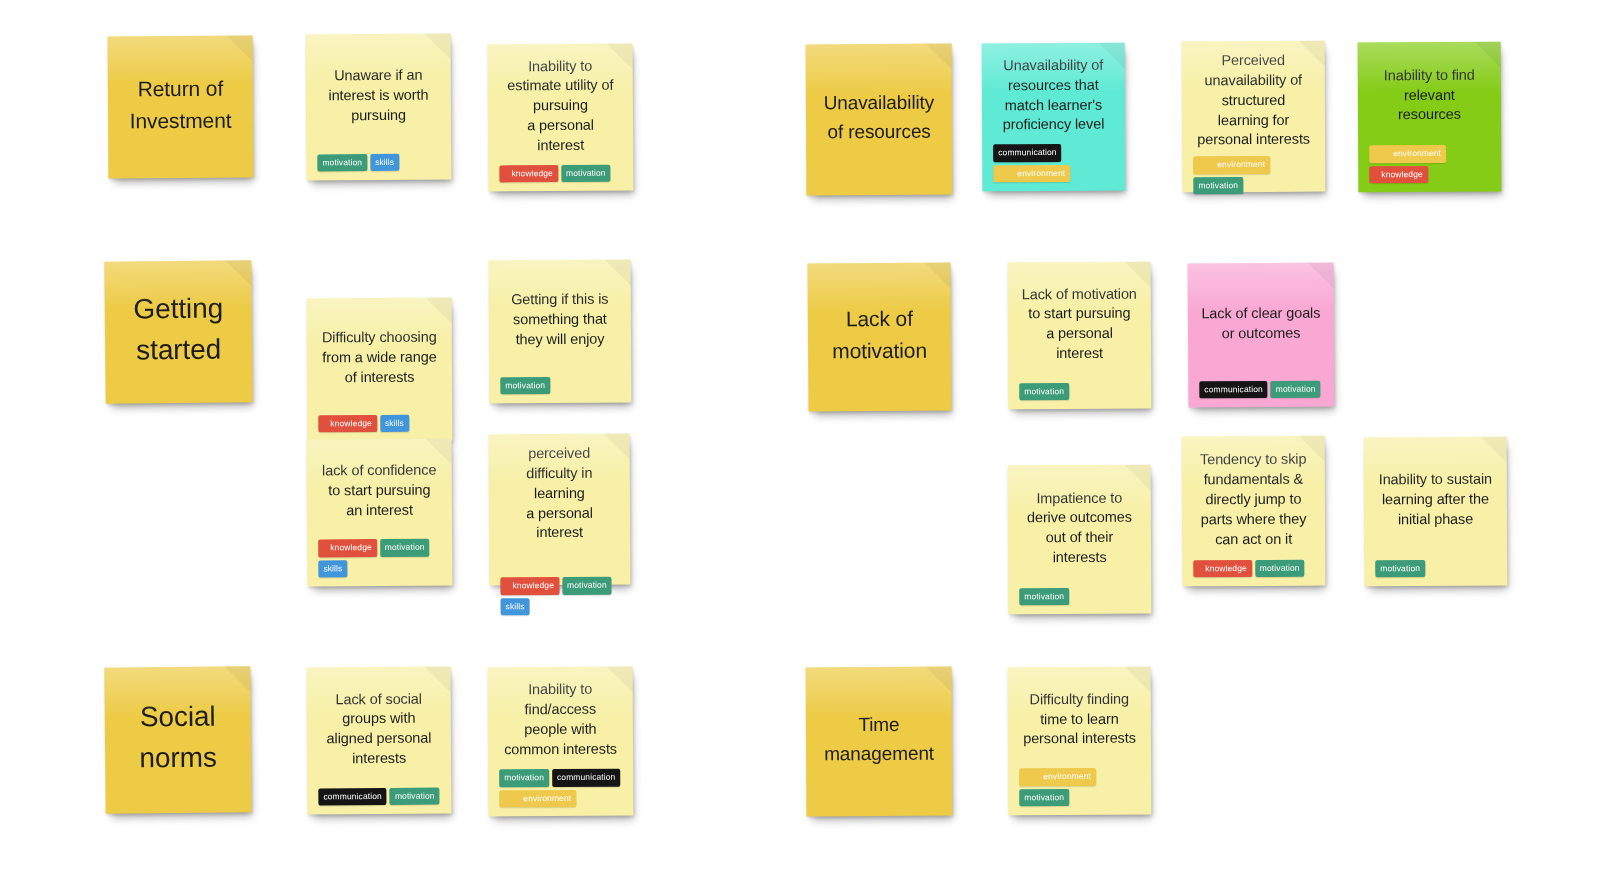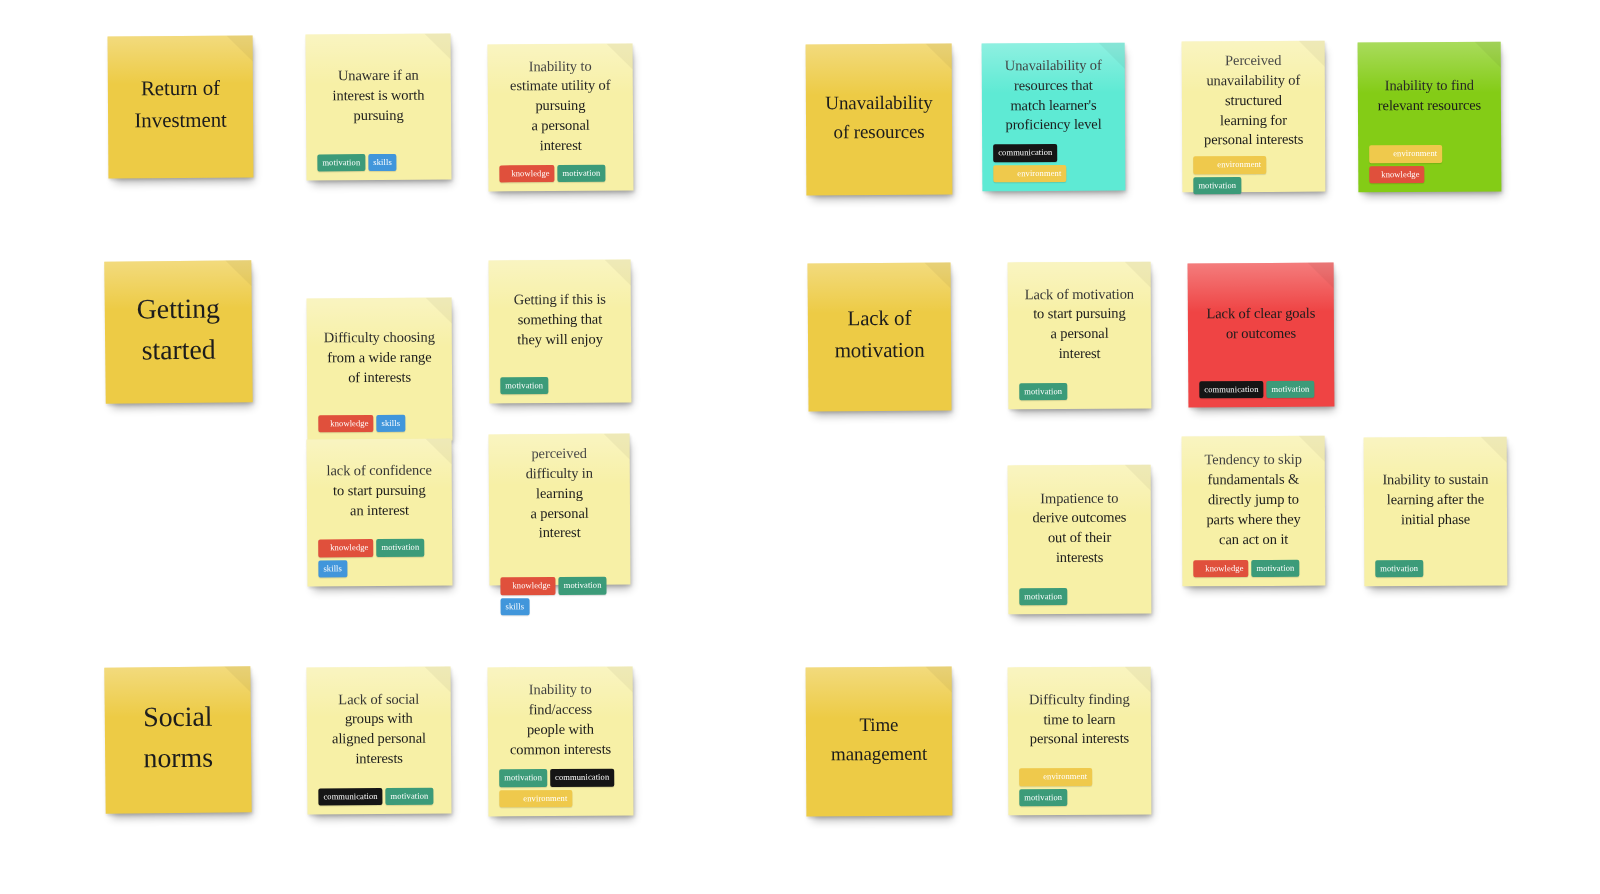--- a/index.html
+++ b/index.html
@@ -117,21 +117,21 @@
   }
   .tag.knowledge     { background: #e0503c; padding-left: 12px; }
   .tag.motivation    { background: #3c9b79; }
   .tag.skills        { background: #4196db; }
   .tag.environment   { background: #efc94c; padding-left: 24px; }
   .tag.communication { background: #151515; }
 </style>
 </head>
 <body>
 
-<div id="board" style="background: rgb(255, 255, 255); font-family: Liberation Serif, serif;">
+<div id="board" style="background: rgb(255, 255, 255);">
     <div class="note header mid" style="left: 108px; top: 36px; width: 145px; height: 142px; transform: rotate(-0.35deg); background: rgb(237, 203, 69);">
       <div class="note-text">Return of
 Investment</div>
       <div class="tags"></div>
     </div>
     <div class="note body" style="left: 306px; top: 34px; width: 145px; height: 146px; transform: rotate(-0.4deg); background: rgb(247, 240, 166);">
       <div class="note-text">Unaware if an
 interest is worth
 pursuing</div>
       <div class="tags">
@@ -213,21 +213,21 @@
     </div>
     <div class="note body" style="left: 1008px; top: 262px; width: 143px; height: 147px; transform: rotate(-0.3deg); background: rgb(247, 240, 166);">
       <div class="note-text">Lack of motivation
 to start pursuing
 a personal
 interest</div>
       <div class="tags">
         <span class="tag motivation" style="background: rgb(60, 155, 121);">motivation</span>
       </div>
     </div>
-    <div class="note body" style="left: 1188px; top: 263px; width: 146px; height: 144px; transform: rotate(-0.35deg); background: #ef4444;">
+    <div class="note body" style="left: 1188px; top: 263px; width: 146px; height: 144px; transform: rotate(-0.35deg); background: #f9a8d4;">
       <div class="note-text">Lack of clear goals
 or outcomes</div>
       <div class="tags">
         <span class="tag communication" style="background: rgb(21, 21, 21);">communication</span>
         <span class="tag motivation" style="background: rgb(60, 155, 121);">motivation</span>
       </div>
     </div>
     <div class="note body" style="left: 307px; top: 439px; width: 145px; height: 147px; transform: rotate(-0.4deg); background: rgb(247, 240, 166);">
       <div class="note-text">lack of confidence
 to start pursuing

